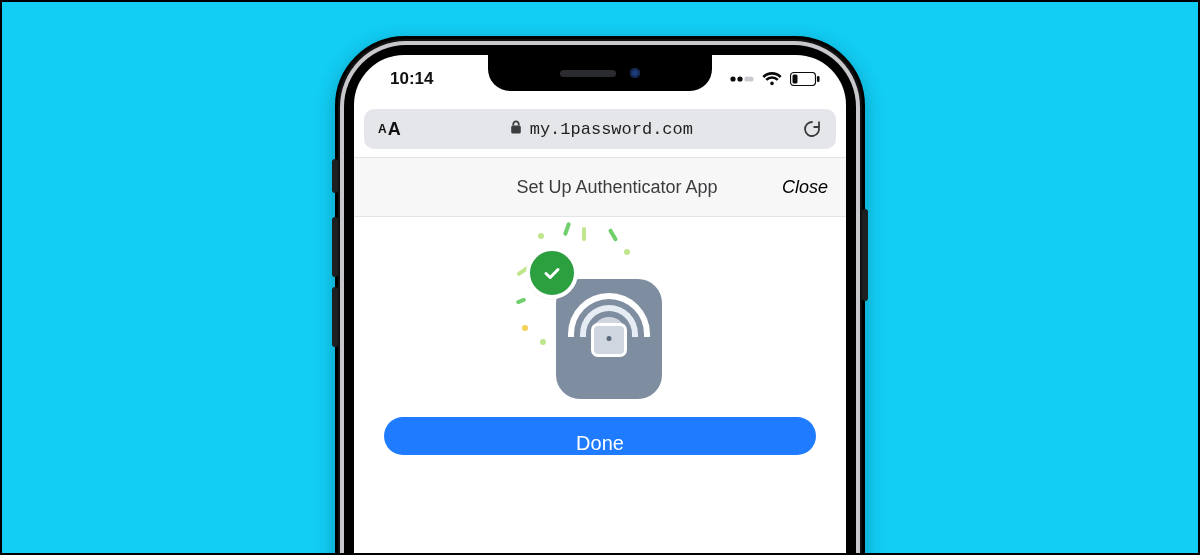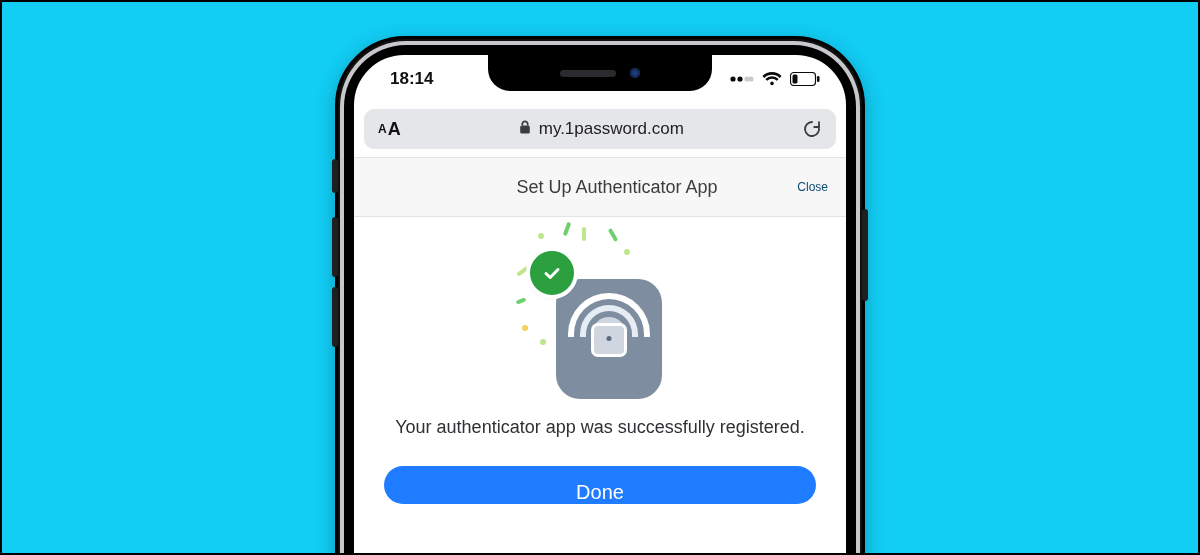--- a/index.html
+++ b/index.html
@@ -104,38 +104,39 @@
   .address-bar{
     height:40px;
     background:#e5e6ea;
     border-radius:10px;
     display:flex; align-items:center; justify-content:space-between;
     padding:0 14px;
   }
   .addr-left{display:flex; align-items:center; gap:1px; color:#111;}
   .addr-aA .small{font-size:12px; font-weight:700;}
   .addr-aA .big{font-size:18px; font-weight:700;}
-  .addr-center{display:flex; align-items:center; gap:8px; color:#3b3c3e;}
+  .addr-center{display:flex; align-items:center; gap:8px; color:#3b3c3e;font-family:Liberation Mono, monospace;}
   .addr-domain{font-size:17px; color:#222;}
   .refresh svg{display:block;}
 
   
   .modal-header{
     position:relative;
     height:58px;
     background:#f7f7f8;
     border-top:1px solid #e3e4e7;
     border-bottom:1px solid #e3e4e7;
     display:flex; align-items:center; justify-content:center;
   }
   .modal-title{font-size:18px; color:#3b3c3e;margin-left:34px;}
   .modal-close{
     position:absolute; right:18px; top:50%; transform:translateY(-50%);
-    font-size:12px; color:#0c4a6e;
+    font-size:18px; color:#000000;
     cursor:pointer;
+    font-style:italic;
   }
 
   
   .content{
     padding:22px 22px 0 22px;
     text-align:center;
   }
 
   .illus{
     position:relative;
@@ -230,21 +231,21 @@
     <div class="side-btn side-right-1"></div>
 
     <div class="screen">
 
       <div class="notch">
         <div class="speaker"></div>
         <div class="camera"></div>
       </div>
 
       <div class="status-bar">
-        <span>18:14</span>
+        <span>10:14</span>
         <div class="status-right">
 
           <span>
             <svg width="24" height="12" viewBox="0 0 24 12">
               <circle cx="3" cy="6" r="2.6" fill="#0b0b0c"></circle>
               <circle cx="10" cy="6" r="2.6" fill="#0b0b0c"></circle>
               <circle cx="17" cy="6" r="2.6" fill="#c9cacd"></circle>
               <circle cx="24" cy="6" r="0" fill="none"></circle>
               <circle cx="23" cy="6" r="2.6" fill="#c9cacd" transform="translate(-2,0)"></circle>
             </svg>
@@ -319,20 +320,19 @@
             <div class="lock-body"></div>
           </div>
 
           <div class="check-badge">
             <svg width="22" height="22" viewBox="0 0 22 22">
               <path d="M5 11.5 9.2 15.5 17 7.5" fill="none" stroke="#ffffff" stroke-width="3" stroke-linecap="round" stroke-linejoin="round"></path>
             </svg>
           </div>
         </div>
 
-        <div class="message">Your authenticator app was successfully registered.</div>
 
         <div class="primary-btn">Done</div>
       </div>
 
     </div>
   </div>
 </div>
 
 </body></html>

